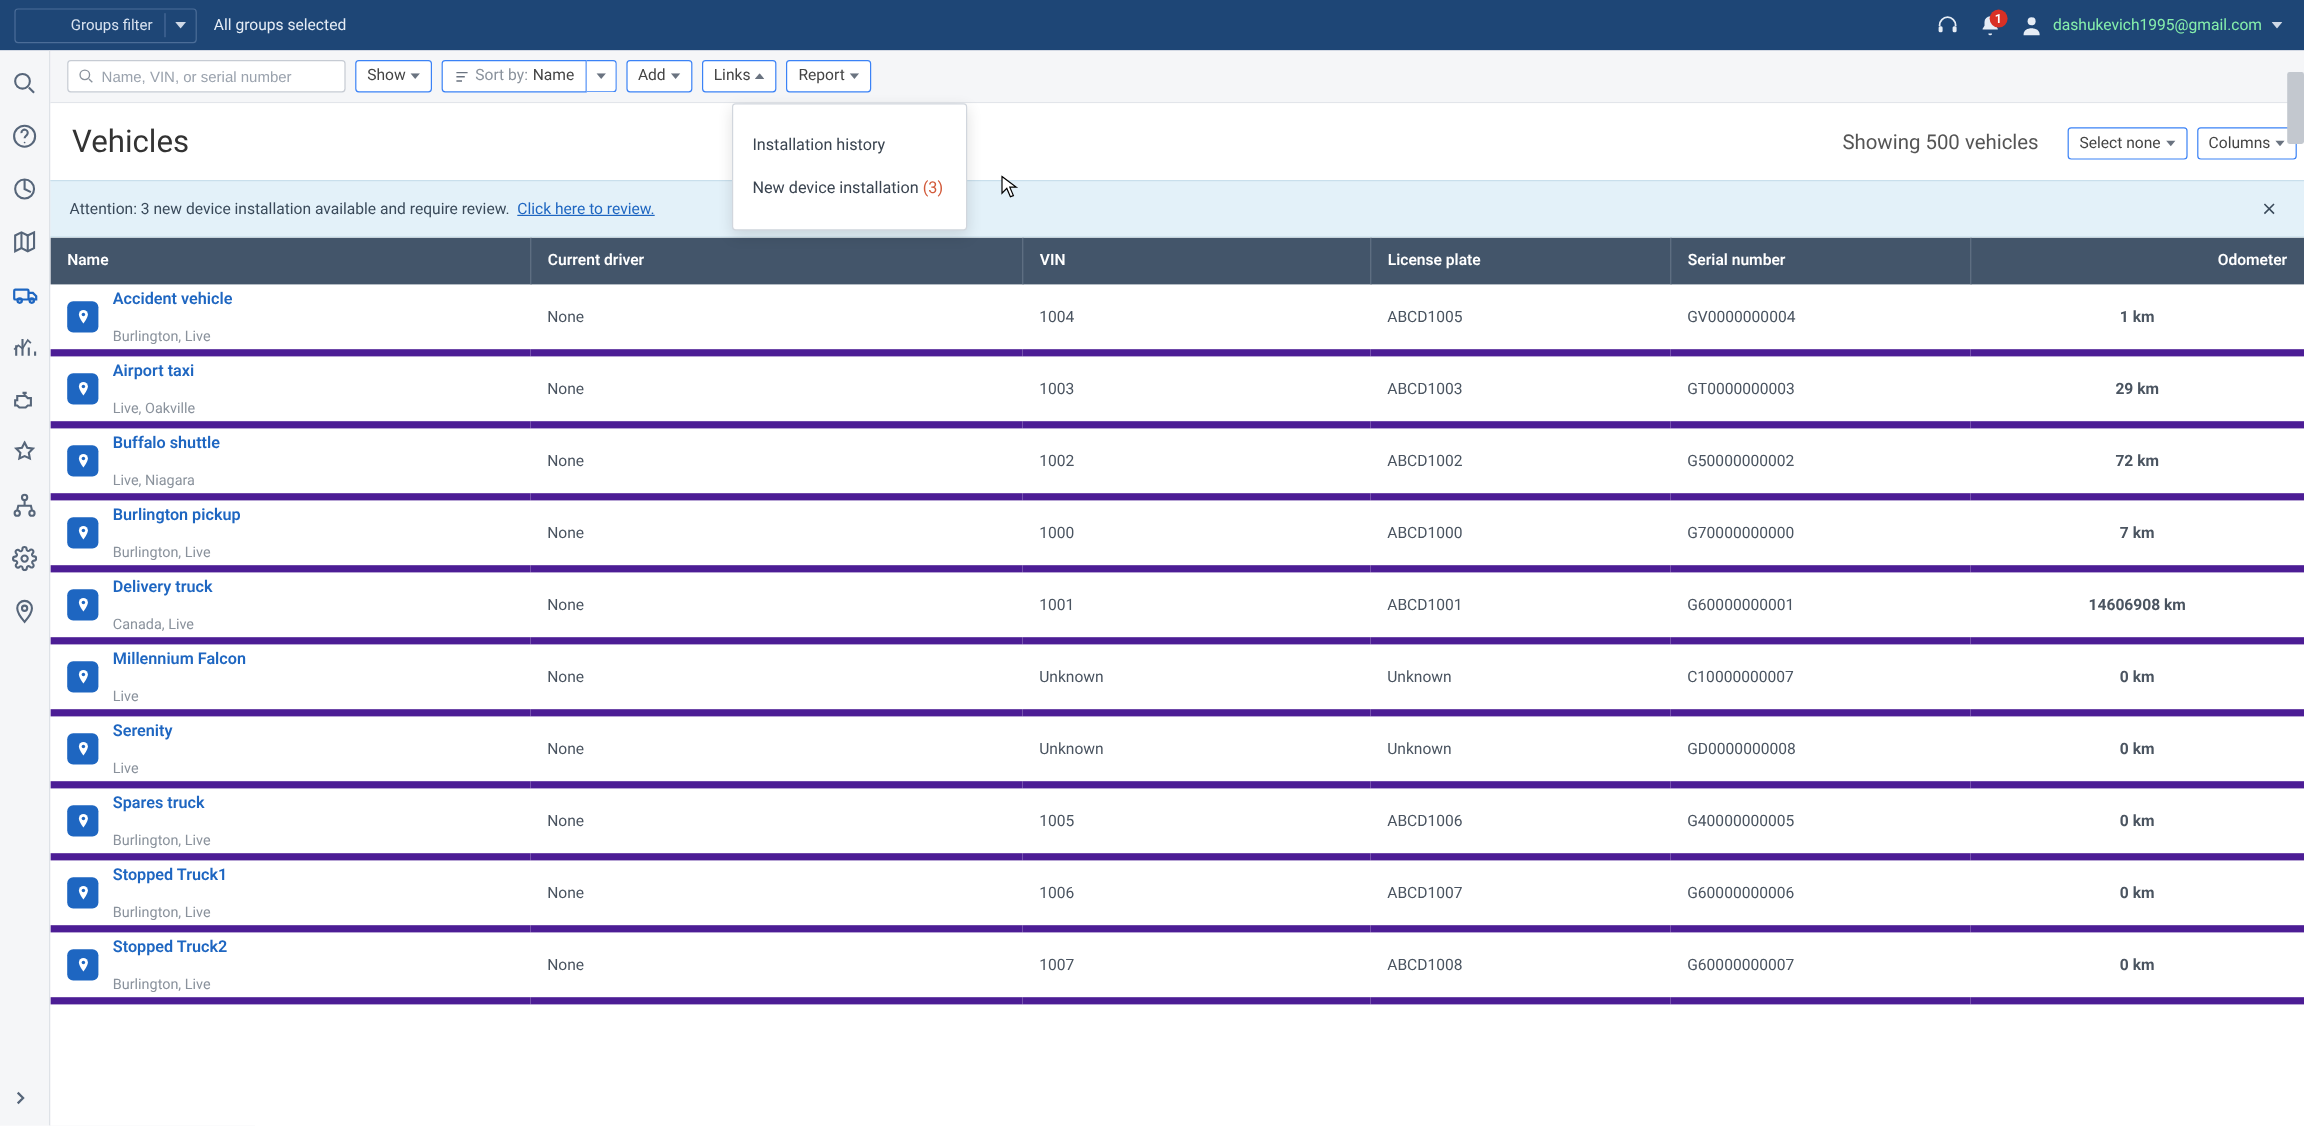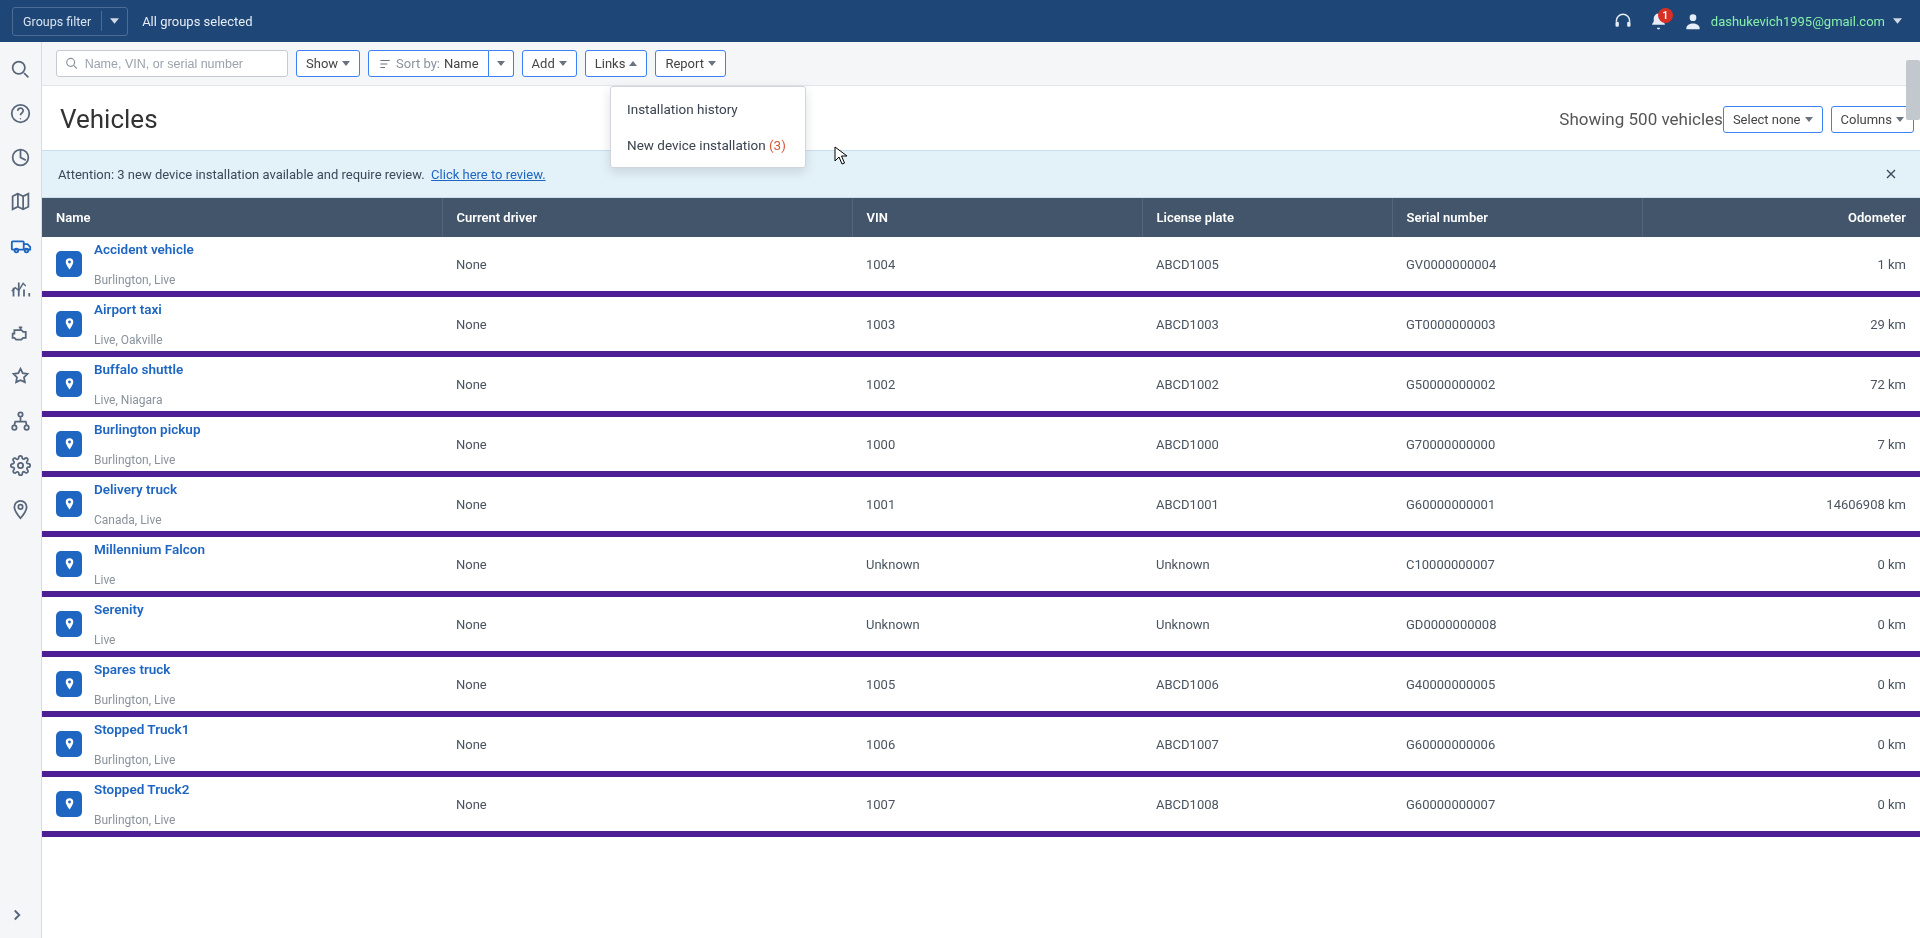--- a/index.html
+++ b/index.html
@@ -1,21 +1,21 @@
 <!DOCTYPE html>
 <html><head>
 <meta charset="utf-8">
 <style>
 * { margin: 0; padding: 0; box-sizing: border-box; }
 body { font-family: -apple-system, BlinkMacSystemFont, "Segoe UI", Roboto, Arial, sans-serif; font-size: 13px; color: #333; background: #f5f6f8; overflow: hidden; width: 1920px; height: 938px; position: relative; }
 
 
 .top-bar { height: 42px; background: #1e4676; display: flex; align-items: center; padding: 0 12px; color: #fff; }
 .groups-filter-wrap { display: flex; align-items: center; }
-.groups-filter-btn { display: flex; align-items: center; border: 1px solid #4b6d98; border-radius: 3px; overflow: hidden; }
+.groups-filter-btn { display: flex; align-items: center; border: 1px solid #4b6d98; border-radius: 3px; overflow: hidden; padding-left: 36px; }
 .groups-filter-label { padding: 6px 10px; font-size: 12.5px; color: #d9e3f0; }
 .groups-filter-chev { padding: 7px 8px; border-left: 1px solid #4b6d98; display: flex; align-items: center; justify-content: center; }
 .groups-filter-selected { margin-left: 14px; font-size: 13px; color: #e6edf6; }
 .top-spacer { flex: 1; }
 .top-icon { width: 36px; height: 36px; display: flex; align-items: center; justify-content: center; color: #e6edf6; cursor: pointer; position: relative; }
 .notif-badge { position: absolute; top: 5px; right: 4px; background: #d93025; color: #fff; font-size: 10.5px; width: 15px; height: 15px; border-radius: 50%; display: flex; align-items: center; justify-content: center; font-weight: 600; }
 .user-chip { display: flex; align-items: center; gap: 8px; padding: 0 6px; cursor: pointer; }
 .user-email { font-size: 13px; color: #86efac; }
 
 
@@ -35,47 +35,47 @@
 .btn { display: flex; align-items: center; gap: 4px; background: #fff; border: 1px solid #3b82f6; border-radius: 3px; padding: 5px 9px; font-size: 13px; color: #444; cursor: pointer; }
 .btn-group { display: flex; }
 .btn-group .btn:first-child { border-top-right-radius: 0; border-bottom-right-radius: 0; }
 .btn-group .btn:last-child { border-top-left-radius: 0; border-bottom-left-radius: 0; border-left: none; padding: 5px 8px; }
 .sort-label-muted { color: #8a929c; }
 
 
 .heading-row { display: flex; align-items: center; padding: 18px 6px 16px 18px; background: #fff; }
 .page-title { font-size: 26px; color: #333; font-weight: 400; }
 .heading-spacer { flex: 1; }
-.showing-text { font-size: 17px; color: #555; margin-right: 0; }
+.showing-text { font-size: 17px; color: #555; margin-right: 24px; }
 
 
 .alert { background: #e3f1f9; border-top: 1px solid #c9dfec; border-bottom: 1px solid #c9dfec; padding: 10px 16px; display: flex; align-items: center; font-size: 13px; color: #3a4a5a; }
 .alert a { color: #1e66c1; text-decoration: underline; }
 .alert-close { margin-left: auto; width: 26px; height: 26px; display: flex; align-items: center; justify-content: center; cursor: pointer; color: #3a4a5a; }
 
 
 .table-wrap { flex: 1; overflow: auto; background: #fff; }
 table { width: 100%; border-collapse: collapse; }
 thead th { background: #43556a; color: #fff; font-weight: 600; font-size: 13px; text-align: left; padding: 12px 14px; border-right: 1px solid #536579; }
 thead th:last-child { border-right: none; text-align: right; }
 tbody td { padding: 4px 14px; border-bottom: 6px solid #4c1d95; font-size: 13px; color: #4a5460; vertical-align: middle; }
-tbody td:last-child { text-align: right; }
+tbody td:last-child { text-align: center; font-weight: bold; }
 .veh-cell { display: flex; align-items: center; gap: 12px; }
 .veh-icon { width: 26px; height: 26px; border-radius: 5px; background: #1e66c1; display: flex; align-items: center; justify-content: center; flex-shrink: 0; }
 .veh-name { color: #1e66c1; font-weight: 600; font-size: 13.5px; cursor: pointer; }
 .veh-sub { color: #8a929c; font-size: 12px; margin-top: 16px; }
 
 .col-name { width: 400px; }
 .col-driver { width: 410px; }
 .col-vin { width: 290px; }
 .col-plate { width: 250px; }
 .col-serial { width: 250px; }
 
 
-.dropdown-menu { position: absolute; top: 86px; left: 610px; background: #fff; border: 1px solid #d1d6dd; border-radius: 3px; box-shadow: 0 4px 12px rgba(0,0,0,0.12); min-width: 196px; z-index: 100; padding: 4px 0; }
+.dropdown-menu { position: absolute; top: 86px; left: 610px; background: #fff; border: 1px solid #d1d6dd; border-radius: 3px; box-shadow: 0 4px 12px rgba(0,0,0,0.12); min-width: 196px; z-index: 100; padding: 16px 0; }
 .dropdown-item { padding: 10px 16px; font-size: 13.5px; color: #3a4450; cursor: pointer; }
 .dropdown-item .count { color: #d25a3a; }
 
 
 .fake-cursor { position: absolute; top: 146px; left: 834px; z-index: 200; pointer-events: none; }
 
 
 .fake-scrollbar { position: absolute; top: 60px; right: 0; width: 14px; height: 60px; background: #c3c8cf; border-radius: 2px; }
 
 svg { display: block; }

